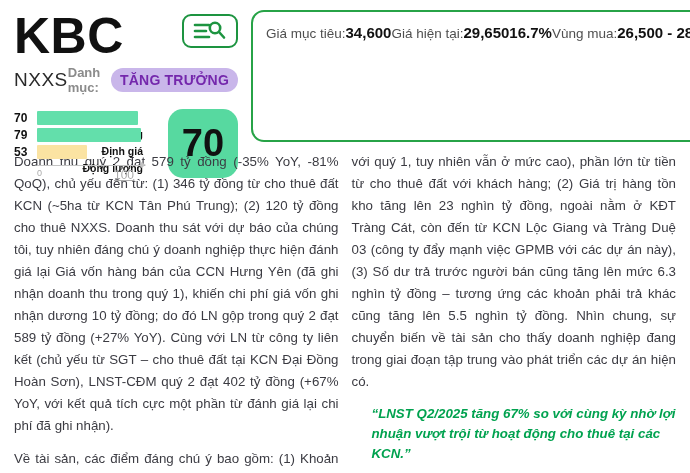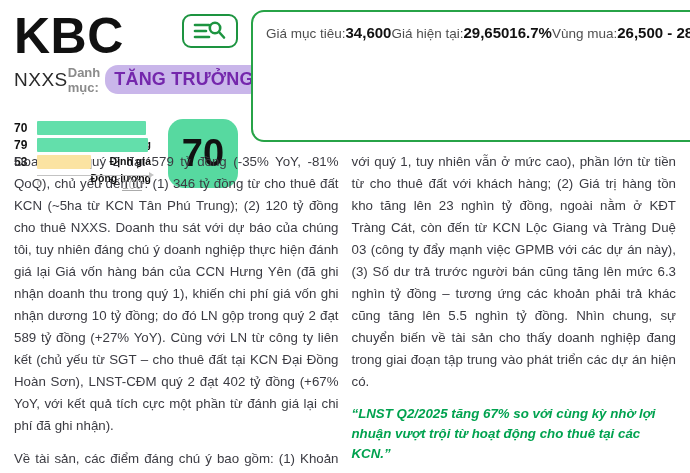--- a/index.html
+++ b/index.html
@@ -16,24 +16,24 @@
   .ticker { font-size:50px; font-weight:800; color:#111; letter-spacing:0.5px; line-height:1.05; }
   .report-btn {
     margin-left:auto; margin-top:4px; width:56px; height:34px;
     border:2.5px solid #1d9440; border-radius:9px; background:#fff;
     display:flex; align-items:center; justify-content:center; cursor:pointer;
   }
   .sub-row { display:flex; align-items:center; margin-top:2px; }
   .exchange { font-size:19px; color:#2a2a2a; font-weight:500; letter-spacing:0.5px; }
   .cat-label { margin-left:auto; font-size:13px; color:#8b8b8b; font-weight:600; margin-right:5px; }
   .badge {
-    background:#c9b6ea; color:#7427ac; font-weight:800; font-size:18px;
+    background:#c9b6ea; color:#7427ac; font-weight:800; font-size:14px;
     padding:4px 9px; border-radius:13px; letter-spacing:0.2px; white-space:nowrap;
   }
-  .chart-score-row { display:flex; margin-top:24px; gap:14px; flex:1; }
+  .chart-score-row { display:flex; margin-top:14px; gap:22px; flex:1; }
   .mini-chart { flex:1; display:flex; flex-direction:column; padding-top:2px; }
   .bar-row { display:flex; align-items:center; margin-bottom:3px; }
   .bar-val { width:20px; text-align:left; font-size:12px; font-weight:800; color:#111; flex:none; }
   .bar-track { flex:1; height:14px; position:relative; margin-left:3px; }
   .bar-fill { position:absolute; left:0; top:0; height:100%; border-radius:1px; }
   .bar-label {
     position:absolute; right:3px; top:16px; height:16px; line-height:14px;
     font-size:10.5px; font-weight:800; color:#111; white-space:nowrap;
   }
   .axis { position:relative; margin-left:23px; height:16px; }
@@ -56,21 +56,21 @@
   }
   .price-box { flex:1; }
   .metrics-box { flex:1.04; }
   .kv-row { display:flex; align-items:baseline; }
   .kv-label { font-size:13.5px; color:#4f4f4f; white-space:nowrap; }
   .kv-value { margin-left:auto; font-size:15px; font-weight:800; color:#111; white-space:nowrap; }
   
   .columns { display:flex; gap:13px; margin-top:9px; }
   .col { flex:1; font-size:13.3px; line-height:1.655; text-align:justify; color:#3b3b42; }
   .col p { margin-bottom:11px; }
-  .quote { color:#00a24f; font-weight:800; font-style:italic; font-size:13.3px; line-height:1.5; margin-top:2px; text-align:left; }
+  .quote { color:#00a24f; font-weight:800; font-style:italic; font-size:13.3px; line-height:1.5; margin-top:2px; text-align:left;margin-left:20px; }
   .icon-svg { display:block; }
 </style>
 </head>
 <body>
 
 <div class="page">
 
   <div class="header">
 
     <div class="left-block">

